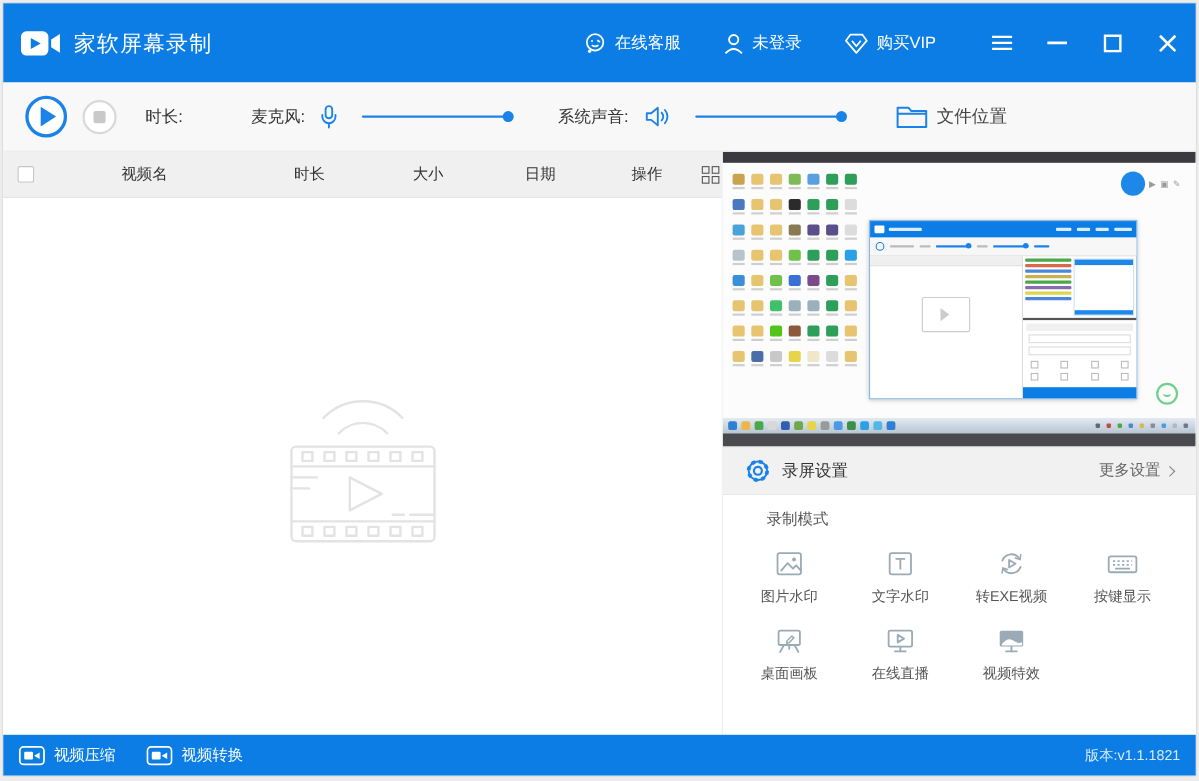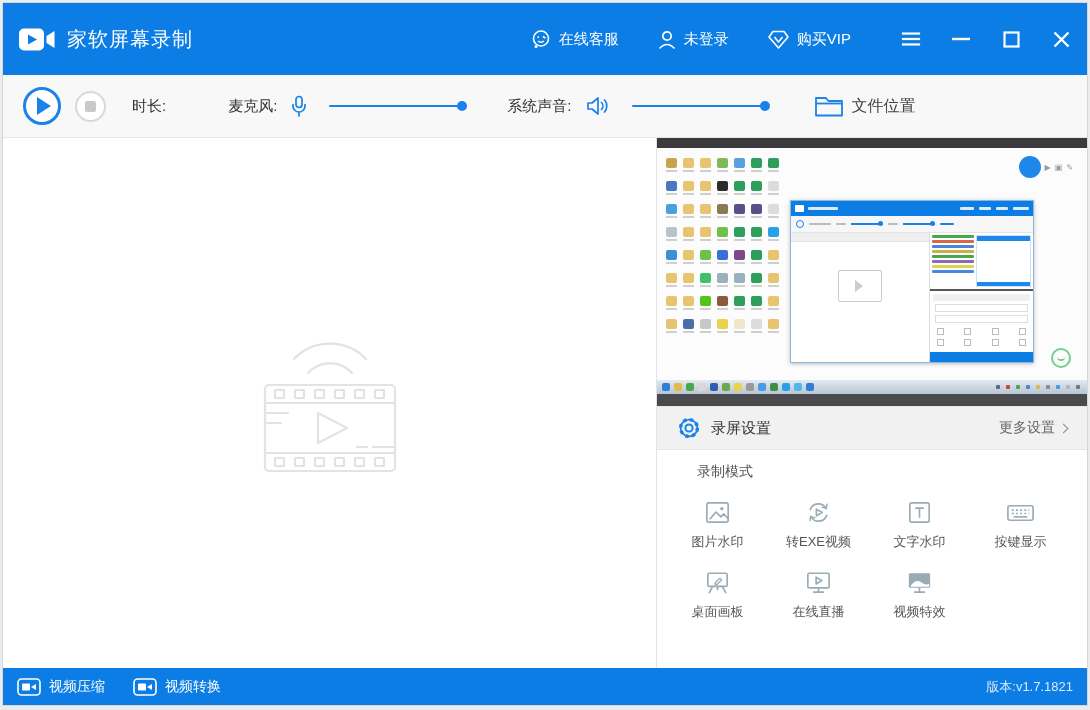--- a/index.html
+++ b/index.html
@@ -223,20 +223,36 @@
         <path d="M2 4 h10 l2.5 3 H28 v14.5 H2 z"></path>
         <path d="M2 9.5 h26"></path>
       </svg>
       <span>文件位置</span>
     </div>
   </div>
 
   <div class="main">
 
     <div class="left-panel">
+      <div class="table-header">
+        <div class="th-check">
+            <div class="checkbox"></div>
+          </div>
+        <div class="col-name">视频名</div>
+        <div class="col-dur">时长</div>
+        <div class="col-size">大小</div>
+        <div class="col-date">日期</div>
+        <div class="col-op">操作</div>
+        <div class="th-grid">
+            <i></i>
+            <i></i>
+            <i></i>
+            <i></i>
+          </div>
+      </div>
       <div class="empty-area">
         <svg width="152" height="148" viewBox="0 0 152 148" fill="none" stroke="#e3e3e3" stroke-width="2.2" stroke-linejoin="round" stroke-linecap="round">
           <path d="M40 30 A 50 50 0 0 1 112 30"></path>
           <path d="M54 44 A 30 30 0 0 1 98 44"></path>
           <rect x="11" y="56" width="130" height="86" rx="4"></rect>
           <line x1="11" y1="74" x2="141" y2="74"></line>
           <line x1="11" y1="124" x2="141" y2="124"></line>
           <rect x="21" y="61" width="9" height="8"></rect>
             <rect x="41" y="61" width="9" height="8"></rect>
             <rect x="61" y="61" width="9" height="8"></rect>
@@ -609,35 +625,35 @@
         <div class="features">
           <div class="feature">
             <svg width="31" height="31" viewBox="0 0 32 32" fill="none" stroke="#9aabb5" stroke-width="1.7" stroke-linejoin="round">
               <rect x="5" y="6" width="22" height="20" rx="2"></rect>
               <circle cx="20.5" cy="12" r="1.8" fill="#9aabb5" stroke="none"></circle>
               <path d="M8 23 l6.5-7.5 5 5 3-3 4.5 5"></path>
             </svg>
             <span class="feature-label">图片水印</span>
           </div>
           <div class="feature">
+            <svg width="31" height="31" viewBox="0 0 32 32" fill="none" stroke="#9aabb5" stroke-width="1.7">
+              <rect x="6" y="6" width="20" height="20" rx="2"></rect>
+              <path d="M11.5 11.5 h9 M16 11.5 v10"></path>
+            </svg>
+            <span class="feature-label">文字水印</span>
+          </div>
+          <div class="feature">
             <svg width="31" height="31" viewBox="0 0 32 32" fill="none" stroke="#9aabb5" stroke-width="1.7" stroke-linecap="round">
               <path d="M7.5 13 a9 9 0 0 1 16.2 -1.5"></path>
               <path d="M24.5 19 a9 9 0 0 1 -16.2 1.5"></path>
               <path d="M24.8 7.5 l-0.8 4.5 -4.3 -1.5" stroke-width="1.5"></path>
               <path d="M7.2 24.5 l0.8 -4.5 4.3 1.5" stroke-width="1.5"></path>
               <path d="M13.8 12.5 l6 3.5 -6 3.5 z" stroke-linejoin="round"></path>
             </svg>
             <span class="feature-label">转EXE视频</span>
-          </div>
-          <div class="feature">
-            <svg width="31" height="31" viewBox="0 0 32 32" fill="none" stroke="#9aabb5" stroke-width="1.7">
-              <rect x="6" y="6" width="20" height="20" rx="2"></rect>
-              <path d="M11.5 11.5 h9 M16 11.5 v10"></path>
-            </svg>
-            <span class="feature-label">文字水印</span>
           </div>
           <div class="feature">
             <svg width="33" height="31" viewBox="0 0 34 32" fill="none" stroke="#9aabb5" stroke-width="1.7">
               <rect x="4" y="9" width="26" height="15" rx="2"></rect>
               <line x1="8" y1="13.5" x2="26" y2="13.5" stroke-dasharray="2 2.3"></line>
               <line x1="8" y1="17" x2="26" y2="17" stroke-dasharray="2 2.3"></line>
               <line x1="10" y1="20.5" x2="24" y2="20.5"></line>
             </svg>
             <span class="feature-label">按键显示</span>
           </div>
@@ -684,16 +700,16 @@
       <span>视频压缩</span>
     </div>
     <div class="footer-item">
       <svg width="24" height="18" viewBox="0 0 24 18" fill="none">
         <rect x="1" y="1" width="22" height="16" rx="3.5" stroke="#fff" stroke-width="1.6"></rect>
         <rect x="5" y="5.5" width="8" height="7" rx="1" fill="#fff"></rect>
         <path d="M14 9 l5 -3 v6 z" fill="#fff"></path>
       </svg>
       <span>视频转换</span>
     </div>
-    <span class="version">版本:v1.7.1821</span>
+    <span class="version">版本:v1.1.1821</span>
   </div>
 
 </div>
 
 </body></html>

